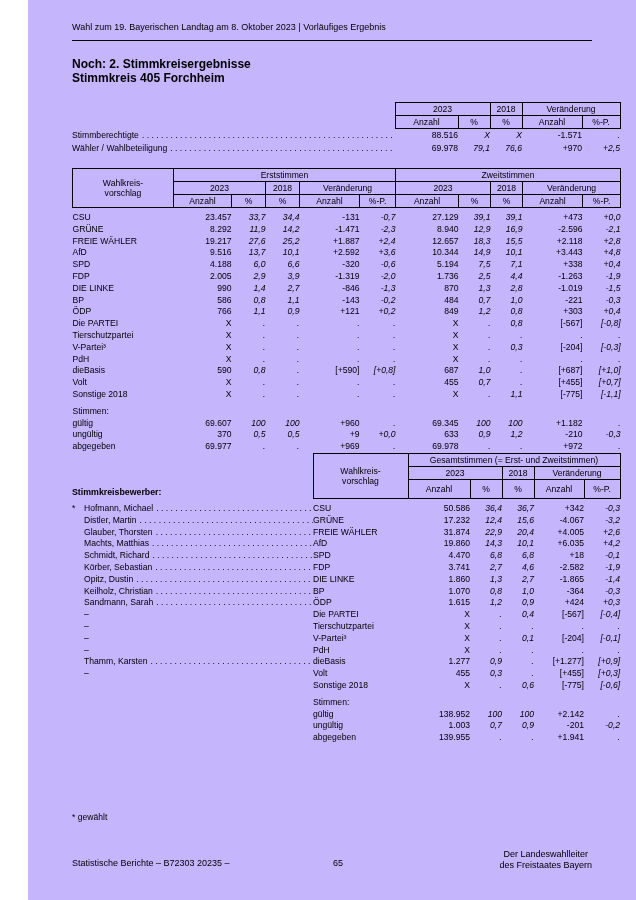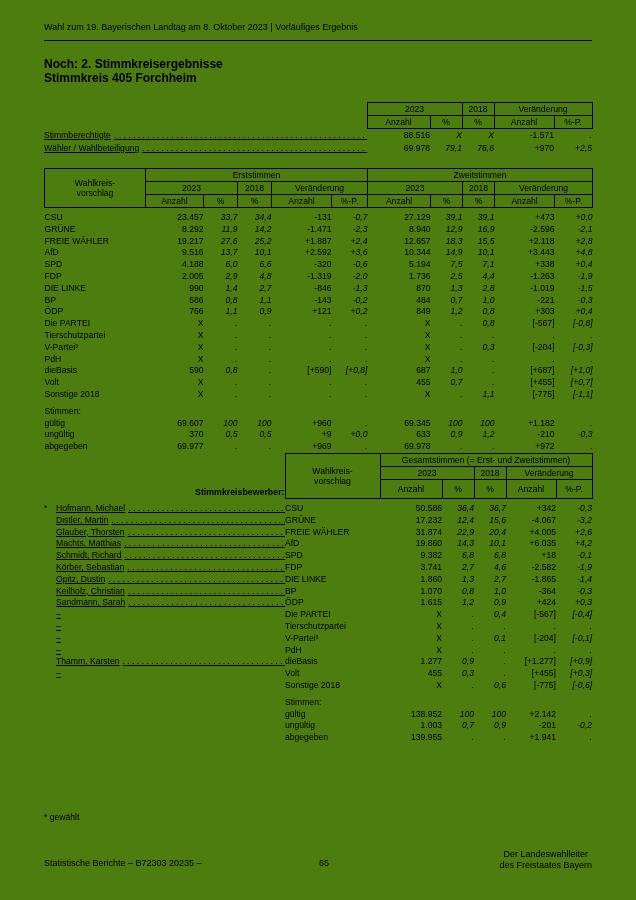--- a/index.html
+++ b/index.html
@@ -1,18 +1,18 @@
 <!DOCTYPE html>
 <html><head>
 <meta charset="utf-8">
 <style>
   html,body{margin:0;padding:0;}
   body{width:636px;height:900px;background:#fff;color:#000;position:relative;
        font-family:"Liberation Sans",sans-serif;-webkit-font-smoothing:antialiased;}
-  .page{position:absolute;inset:0;background:#4d7c0f;overflow:hidden;}
+  .page{position:absolute;inset:0;background:#c4b5fd;overflow:hidden;margin-left:28px;}
 
   .topbar{position:absolute;left:44px;right:44px;top:22px;font-size:9px;
           padding-bottom:8px;border-bottom:1px solid #000;}
   .titles{position:absolute;left:44px;top:58px;font-size:12px;font-weight:bold;line-height:13.5px;}
 
   .tbl{position:absolute;left:44px;border-collapse:collapse;table-layout:fixed;width:548px;font-size:8.6px;}
   .tbl th,.tbl td{padding:0;font-weight:normal;vertical-align:bottom;}
   .tbl thead th.box{border:1px solid #000;text-align:center;vertical-align:middle;padding:1px 2px;line-height:10px;}
   .tbl thead th.nb{border:none;}
   .tbl tbody td{line-height:11.8px;white-space:nowrap;}
@@ -20,26 +20,26 @@
   .num{text-align:right;padding-right:4px;}
   .it{font-style:italic;}
   .plabel{padding-left:13px;}
   .slabel{padding-left:24px;}
   .stimmen-label{padding-left:13px;}
   .stimmen-label2{padding-left:12px;}
   .sind{padding-left:22px;}
   .sp td{height:5px;line-height:5px;font-size:0;}
   .hsp td{height:4px;line-height:4px;font-size:0;}
 
-  .flexcell{display:flex;align-items:flex-end;text-decoration:underline;}
+  .flexcell{display:flex;align-items:flex-end;}
   .leader{flex:1 1 auto;overflow:hidden;white-space:nowrap;padding-left:3px;}
   .leader::after{content:". . . . . . . . . . . . . . . . . . . . . . . . . . . . . . . . . . . . . . . . . . . . . . . . . . . . . . . . . . . . . . . . . . . . . . . . . . . . . . . . . . . . . . . . . . . . . . . . . . . . . . . . . . . . . . . .";}
   .markercell{padding-left:3px;}
   .party{padding-left:2px;}
-  th.sb{text-align:right;vertical-align:bottom;font-weight:bold;font-size:8.8px;padding-bottom:2px;}
+  th.sb{text-align:left;vertical-align:bottom;font-weight:bold;font-size:8.8px;padding-bottom:2px;}
   .wkv div{line-height:10px;}
 
   .summary{top:102px;}
   .maintbl{top:168px;}
   .candtbl{top:453px;}
   .r1{height:13px;}
   .r3c{height:19px;}
 
   .footnote{position:absolute;left:44px;top:812px;font-size:8.6px;}
   .f-left{position:absolute;left:44px;top:858px;font-size:9px;}
@@ -226,21 +226,21 @@
     <td class="num it">7,5</td>
     <td class="num it">7,1</td>
     <td class="num">+338</td>
     <td class="num it">+0,4</td>
   </tr>
 
   <tr>
     <td class="plabel">FDP</td>
     <td class="num">2.005</td>
     <td class="num it">2,9</td>
-    <td class="num it">4,8</td>
+    <td class="num it">3,9</td>
     <td class="num">-1.319</td>
     <td class="num it">-2,0</td>
     <td class="num">1.736</td>
     <td class="num it">2,5</td>
     <td class="num it">4,4</td>
     <td class="num">-1.263</td>
     <td class="num it">-1,9</td>
   </tr>
 
   <tr>
@@ -533,21 +533,21 @@
     <td class="num it">+4,2</td>
   </tr>
 
   <tr>
     <td class="markercell"></td>
     <td class="flexcell">
       <span>Schmidt, Richard</span>
       <span class="leader"></span>
     </td>
     <td class="party">SPD</td>
-    <td class="num">9.382</td>
+    <td class="num">4.470</td>
     <td class="num it">6,8</td>
     <td class="num it">6,8</td>
     <td class="num">+18</td>
     <td class="num it">-0,1</td>
   </tr>
 
   <tr>
     <td class="markercell"></td>
     <td class="flexcell">
       <span>Körber, Sebastian</span>

